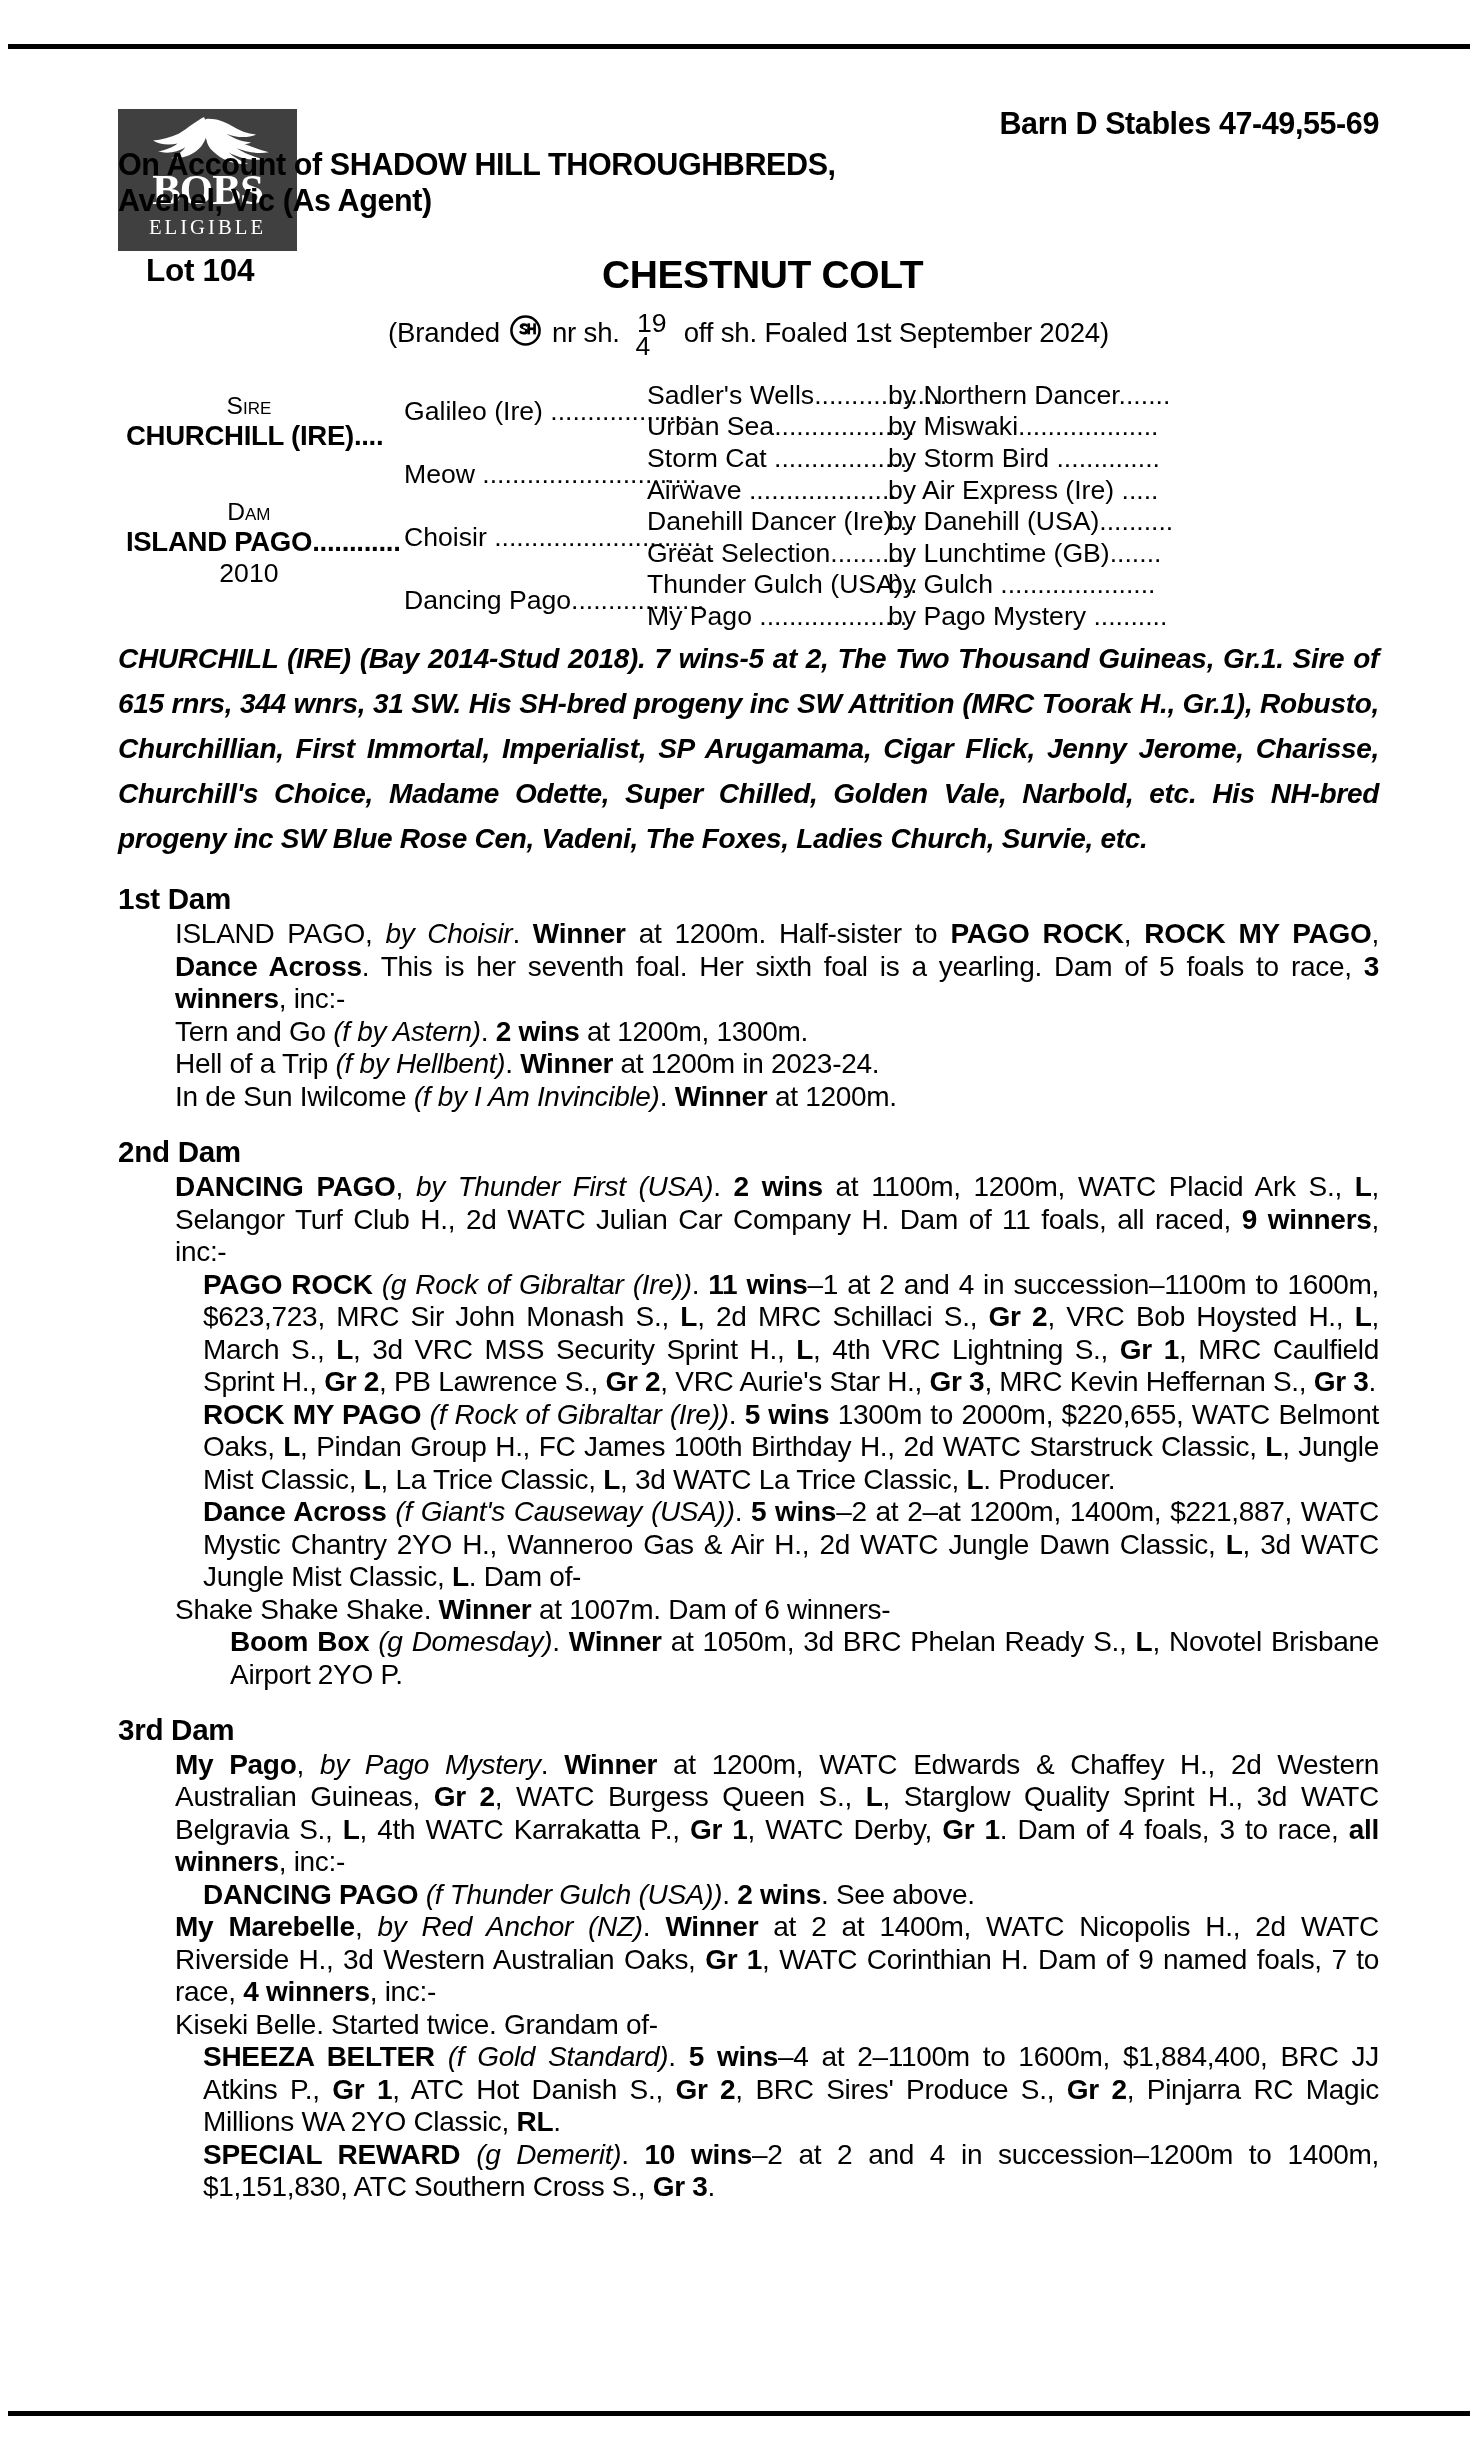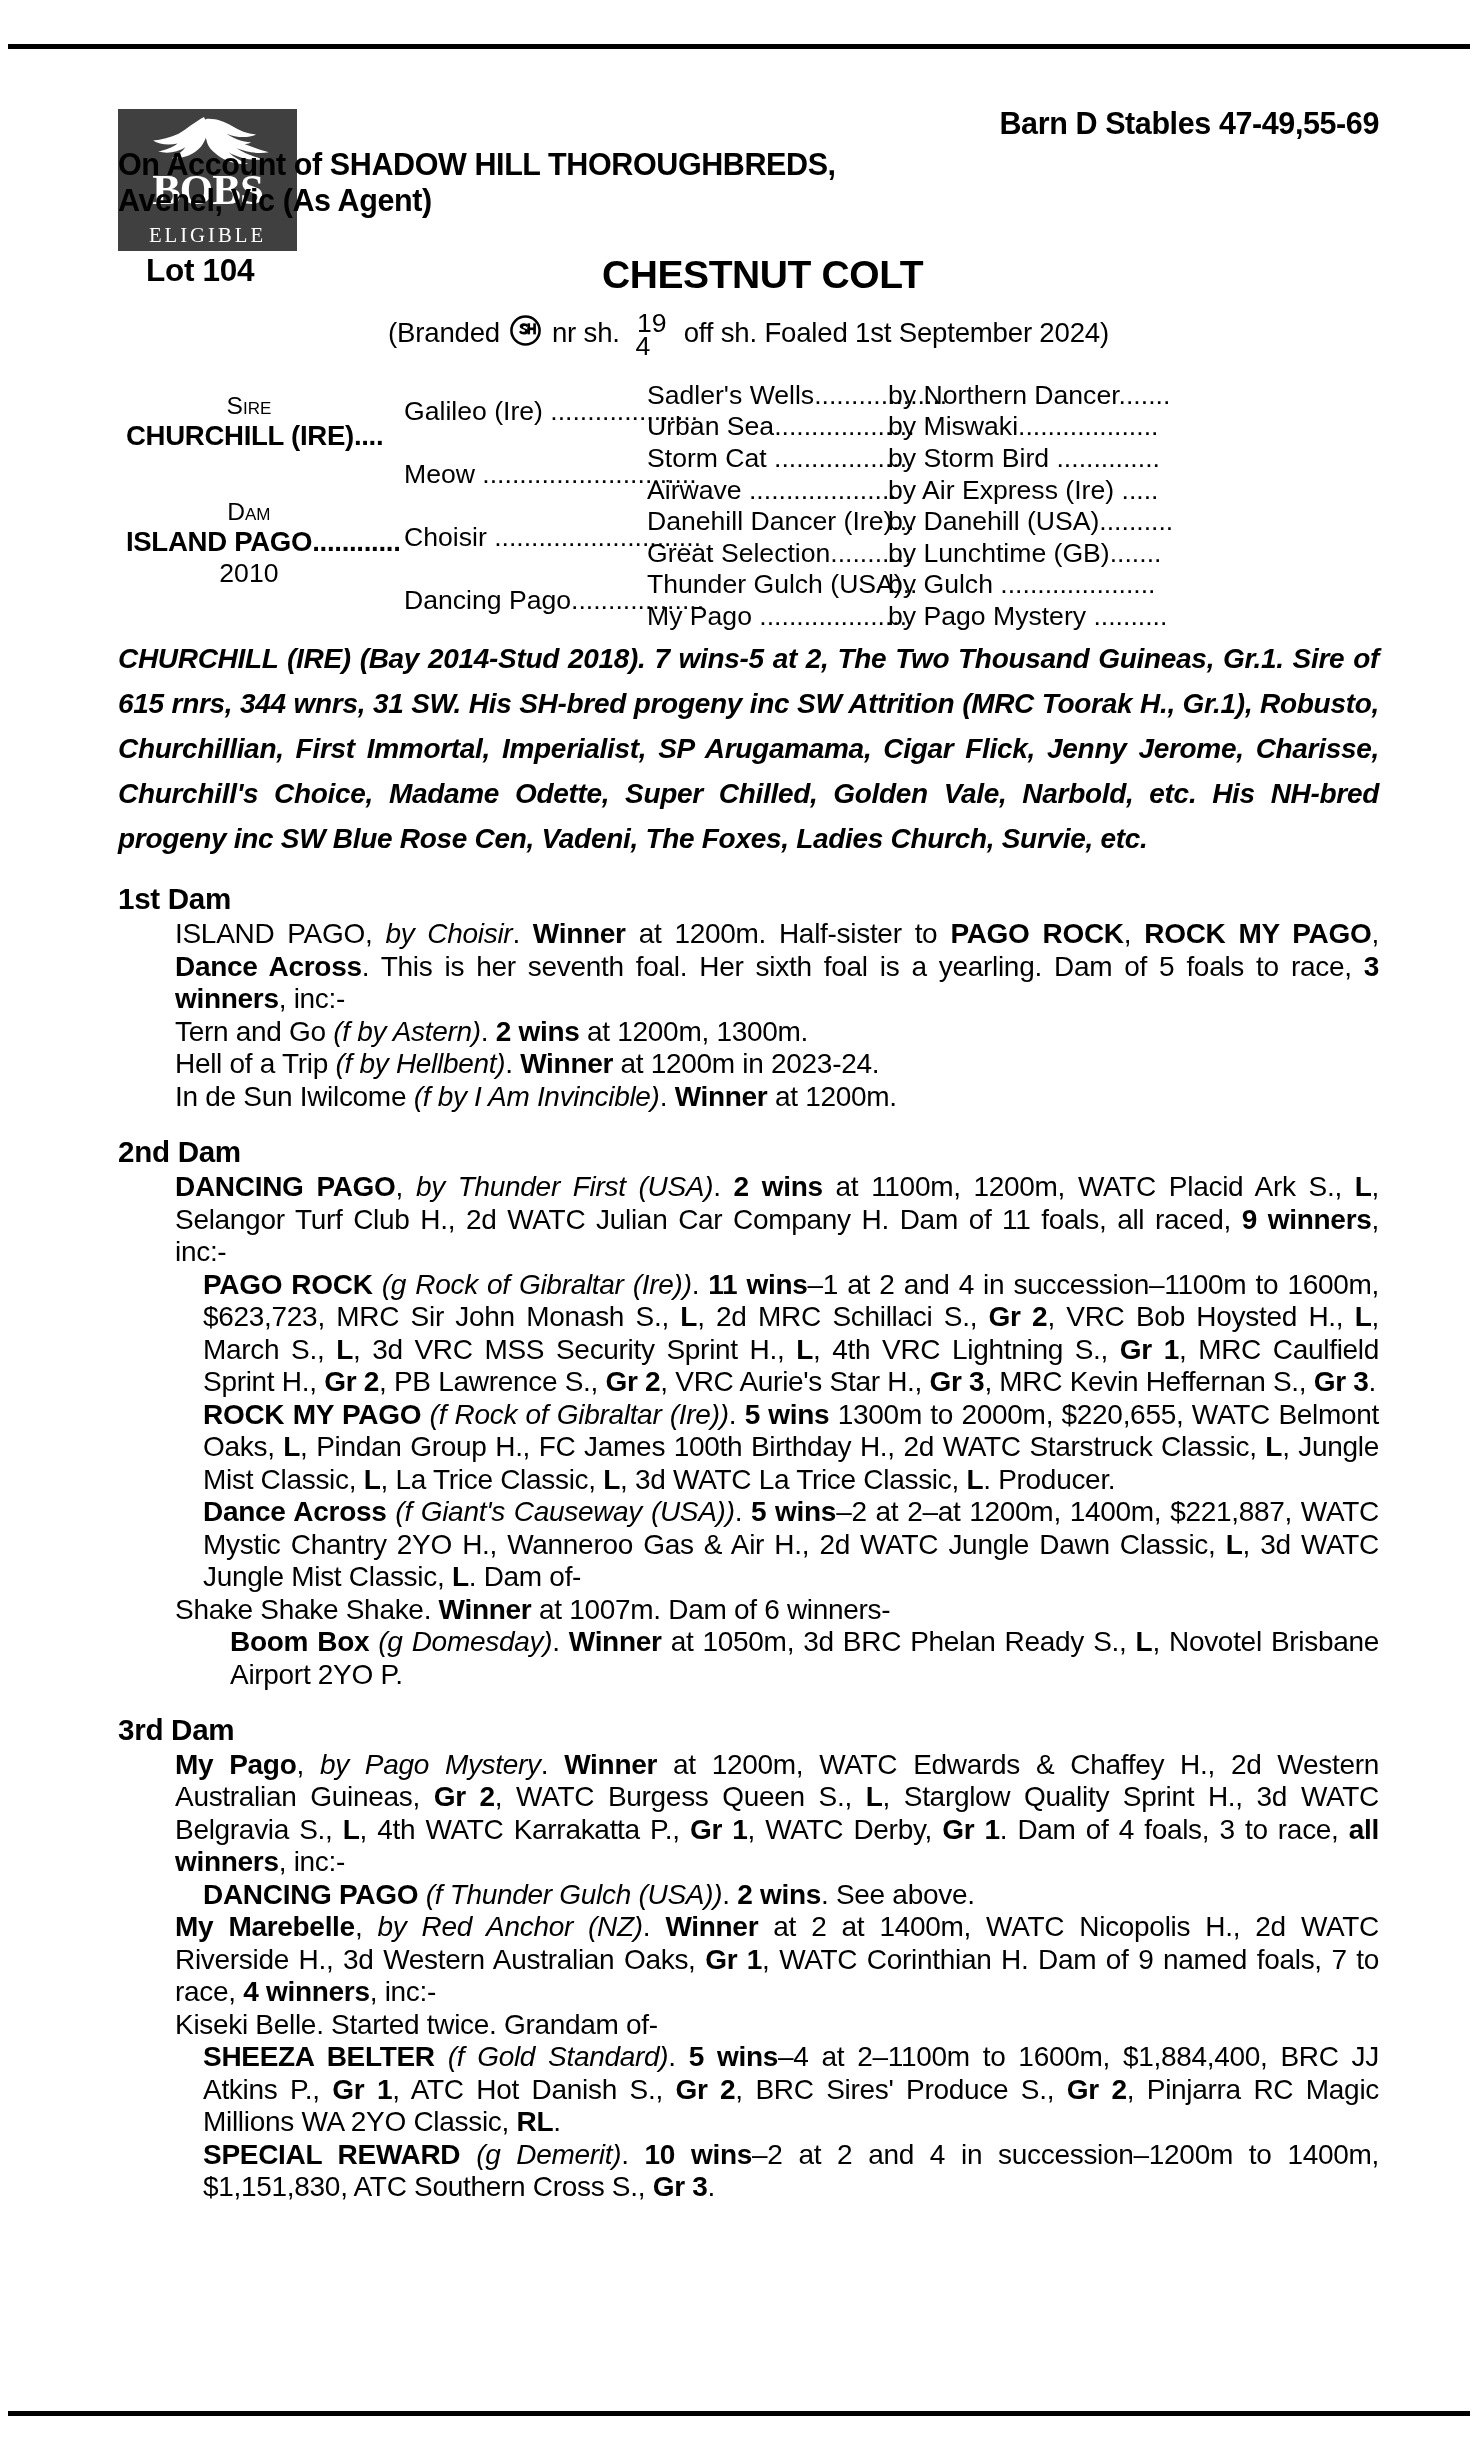--- a/index.html
+++ b/index.html
@@ -66,21 +66,21 @@
     font-size: 43px;
     line-height: 43px;
     letter-spacing: -1px;
     margin-top: -2px;
   }
   .bobs-sub {
     font-family: "Liberation Serif", serif;
     font-size: 20.7px;
     line-height: 22.7px;
     letter-spacing: 3px;
-    margin-top: 13px;
+    margin-top: 5px;
   }
 
   .barn {
     position: absolute;
     right: 0;
     top: 11.8px;
     font-weight: bold;
     font-size: 30.5px;
     letter-spacing: -0.4px;
     white-space: nowrap;

